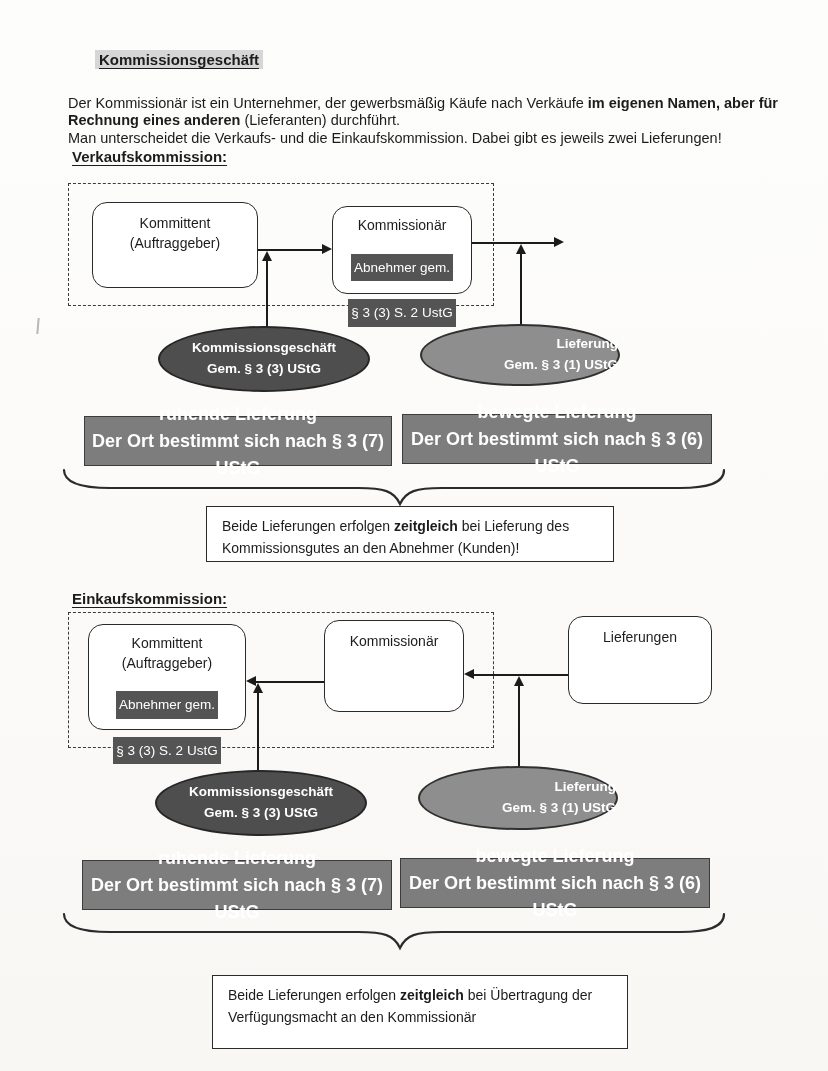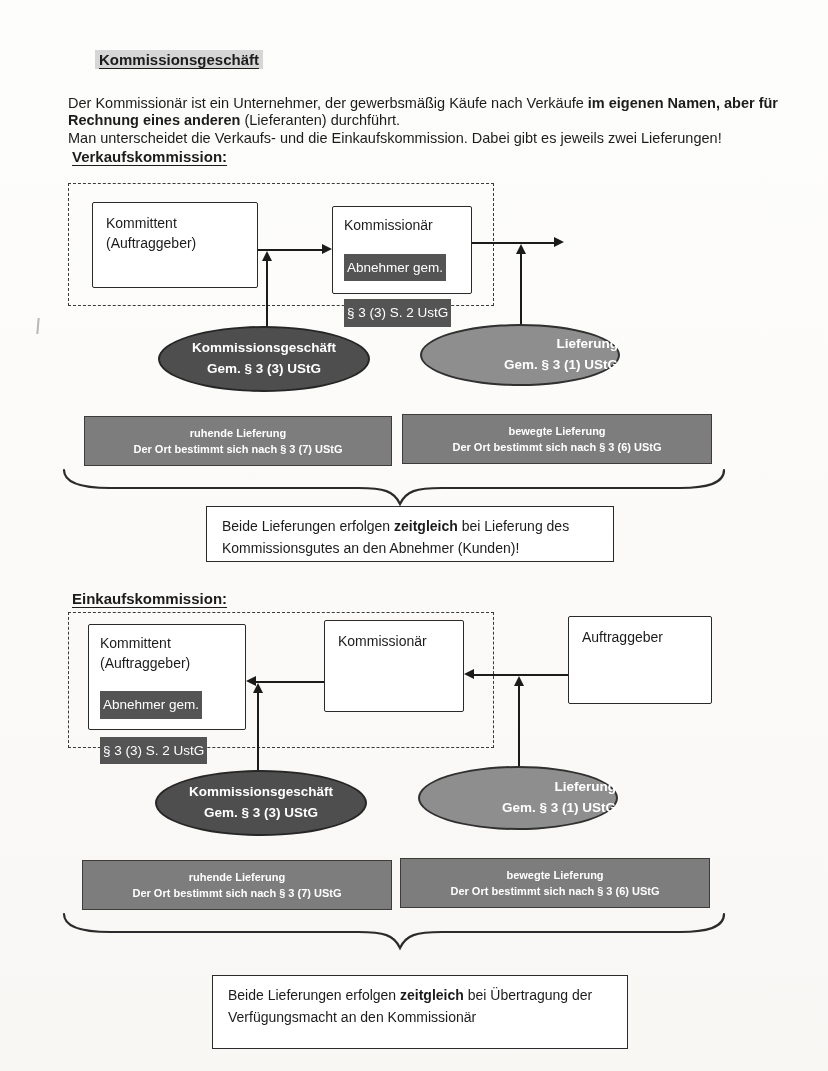--- a/index.html
+++ b/index.html
@@ -11,43 +11,43 @@
   }
   .doc-title{
     position:absolute; left:95px; top:50px; font-size:15px; font-weight:bold;
     background:var(--heading-highlight,#d6d6d6); padding:1px 4px;
     text-decoration:underline; text-underline-offset:3px;
   }
   .intro{position:absolute; left:68px; top:80px; width:712px; font-size:14.5px; line-height:17.5px;}
   .sect-title{position:absolute; font-size:15px; font-weight:bold; text-decoration:underline; text-underline-offset:3px;}
   .dashedrect{position:absolute; border:1.6px dashed #3a3a3a; background:transparent;}
   .rbox{
-    position:absolute; border:1.7px solid #2a2a2a; border-radius:2px; background:#fff;
-    padding:11px 13px; font-size:14px; line-height:1.4; box-sizing:border-box;
+    position:absolute; border:1.7px solid #2a2a2a; border-radius:15px; background:#fff;
+    padding:11px 13px; font-size:14px; line-height:1.4; box-sizing:border-box;text-align:center;
   }
   .hl{
     display:inline-block; background:var(--highlight-dark,#545454); color:#fff;
     padding:4px 3px; font-size:13.5px; line-height:1.45; margin-top:18px;
   }
   .hline{position:absolute; height:2px; background:#1b1b1b;}
   .vline{position:absolute; width:2px; background:#1b1b1b;}
   .arr{position:absolute; width:0; height:0;}
   .arr-r{border-top:5px solid transparent; border-bottom:5px solid transparent; border-left:10px solid #1b1b1b;}
   .arr-l{border-top:5px solid transparent; border-bottom:5px solid transparent; border-right:10px solid #1b1b1b;}
   .arr-u{border-left:5px solid transparent; border-right:5px solid transparent; border-bottom:10px solid #1b1b1b;}
   .ellipse{
     position:absolute; border-radius:50%; display:flex; flex-direction:column;
     justify-content:center; align-items:center; color:#fff; font-weight:bold;
     font-size:13.5px; text-align:center; line-height:1.55; box-sizing:border-box;
   }
   .ellipse.dark{background:var(--ellipse-dark,#4e4e4e); border:2px solid #262626;}
   .ellipse.gray{background:var(--ellipse-gray,#8e8e8e); border:2px solid #303030;align-items:flex-end;}
   .gbar{
     position:absolute; background:var(--bar-gray,#7d7d7d); border:1.8px solid #3c3c3c;
-    color:#fff; font-weight:bold; font-size:11px; text-align:center;
+    color:#fff; font-weight:bold; font-size:18px; text-align:center;
     display:flex; flex-direction:column; justify-content:center; line-height:1.5; box-sizing:border-box;
   }
   .brace{position:absolute;}
   .brace path{fill:none; stroke:#2b2b2b; stroke-width:2.2; stroke-linecap:round;}
   .note{
     position:absolute; border:1.6px solid #2a2a2a; background:#fff;
     font-size:14px; line-height:1.55; padding:9px 15px; box-sizing:border-box;
   }
   .pen-mark{position:absolute; left:37px; top:318px; width:2px; height:16px; background:#9a9a9a; transform:rotate(5deg); opacity:.7;}
   b{font-weight:bold;}
@@ -121,21 +121,21 @@
     <div>(Auftraggeber)</div>
     <span class="hl">Abnehmer gem.</span><br>
     <span class="hl">§ 3 (3) S. 2 UstG</span>
   </div>
 
   <div class="rbox" style="left:324px; top:620px; width:140px; height:92px;">
     <div>Kommissionär</div>
   </div>
 
   <div class="rbox" style="left:568px; top:616px; width:144px; height:88px;">
-    <div>Auftraggeber</div>
+    <div>Lieferungen</div>
   </div>
 
   <div class="hline" style="left:254px; top:681px; width:70px;"></div>
   <div class="arr arr-l" style="left:246px; top:676px;"></div>
   <div class="hline" style="left:472px; top:674px; width:96px;"></div>
   <div class="arr arr-l" style="left:464px; top:669px;"></div>
 
   <div class="vline" style="left:257px; top:691px; height:84px;"></div>
   <div class="arr arr-u" style="left:253px; top:683px;"></div>
   <div class="vline" style="left:518px; top:684px; height:86px;"></div>

